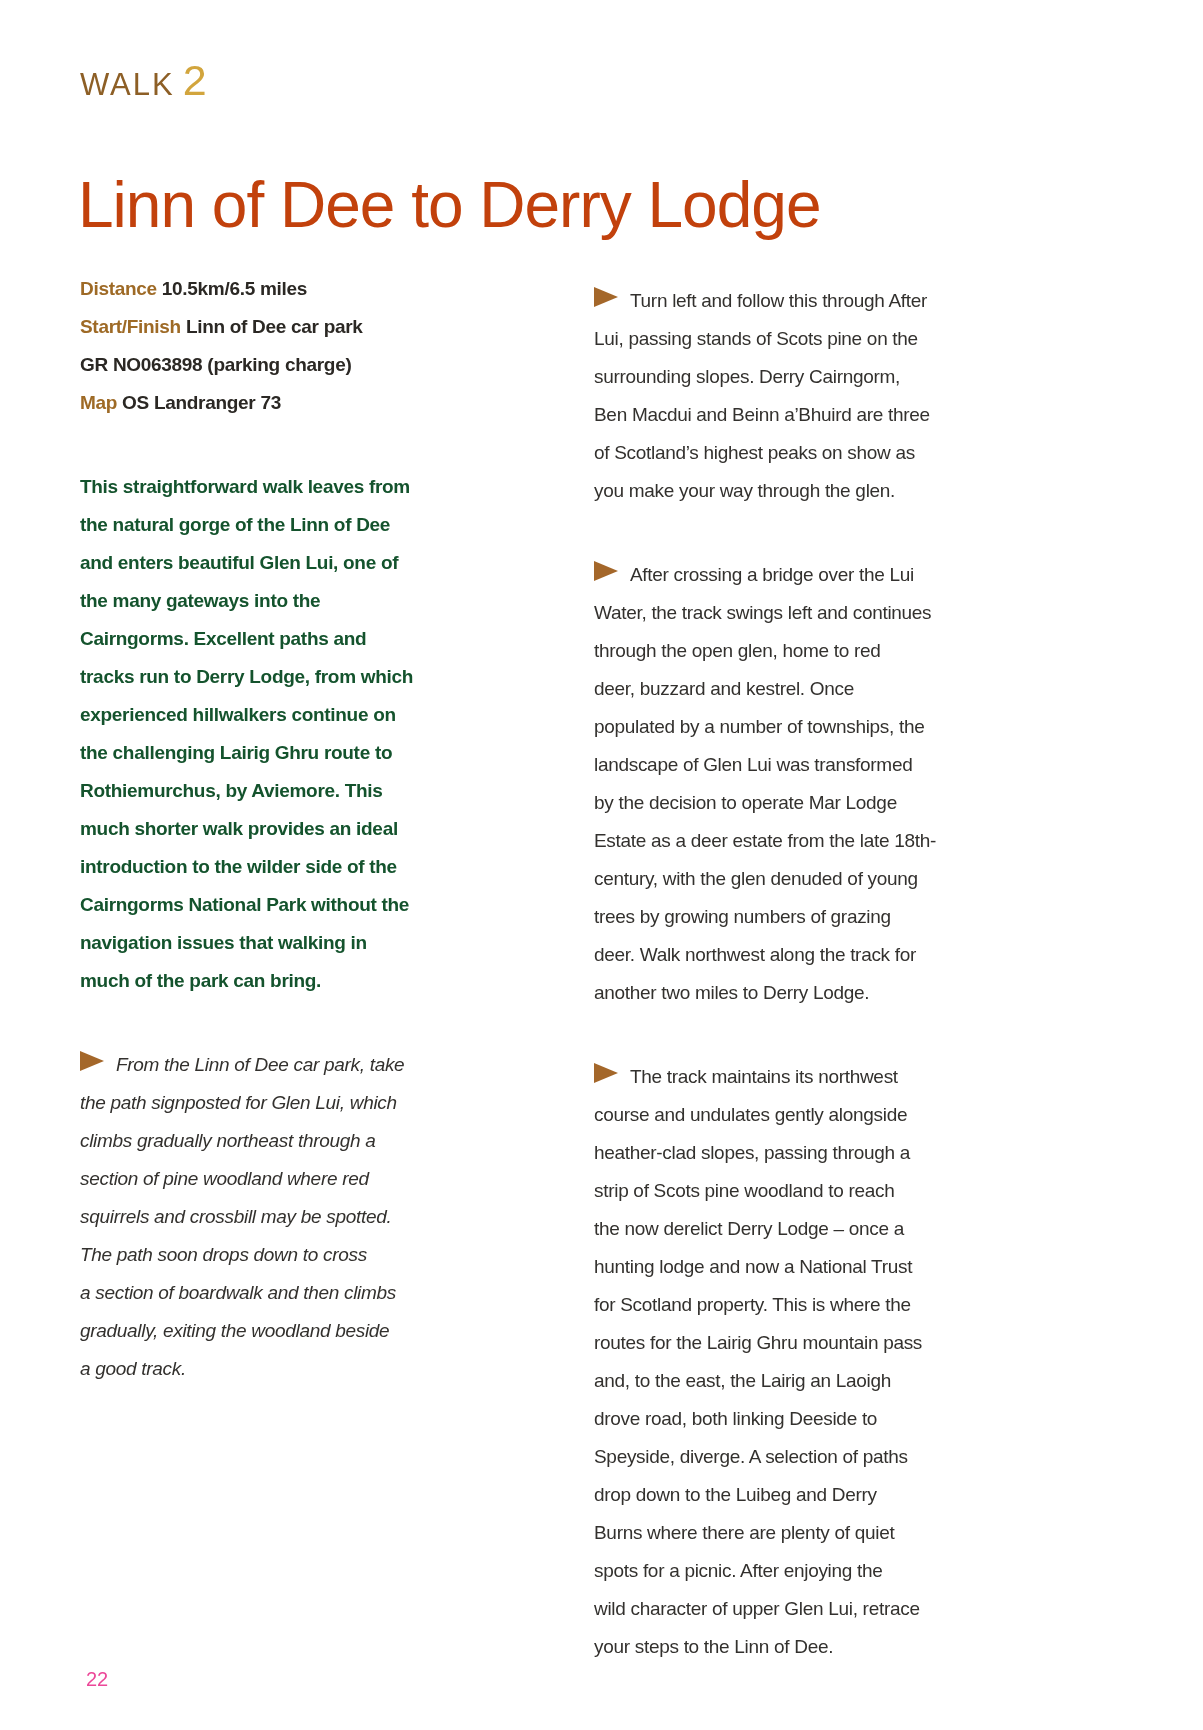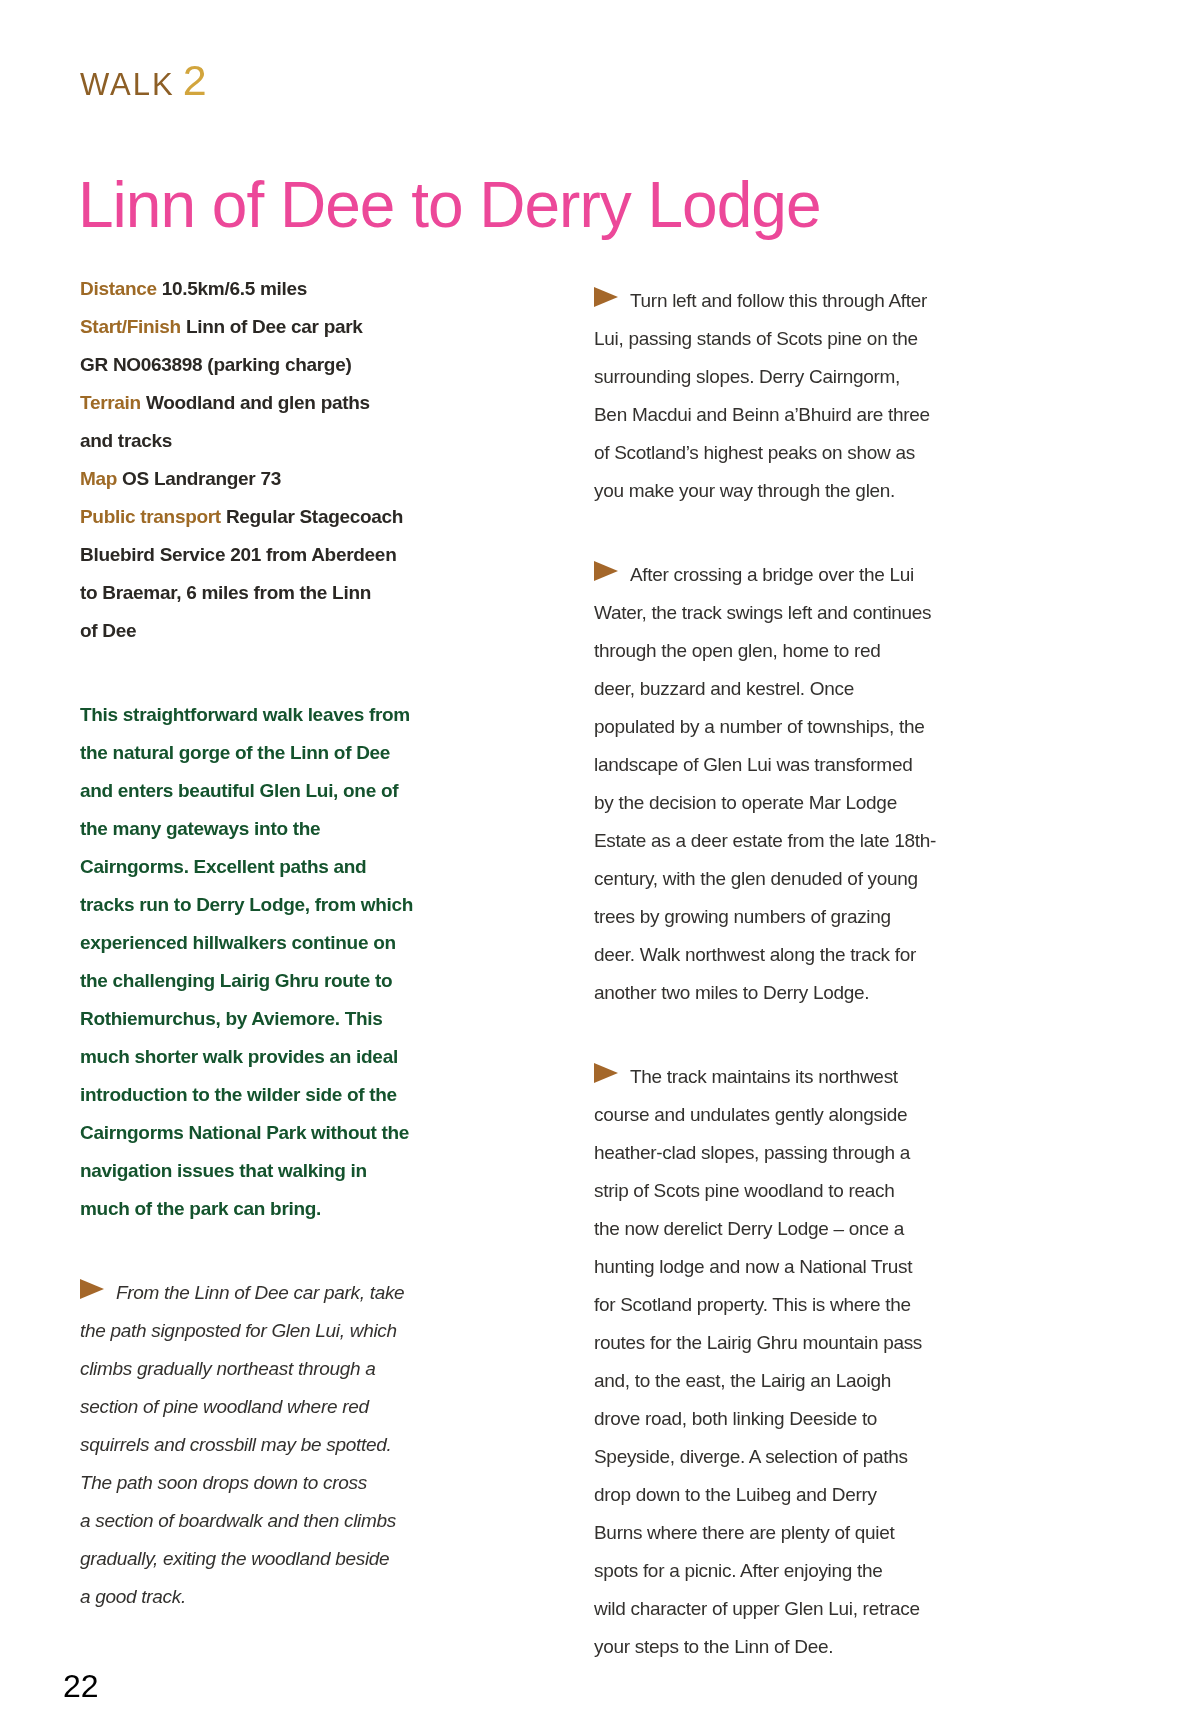--- a/index.html
+++ b/index.html
@@ -11,21 +11,21 @@
     font-family: "Liberation Sans", sans-serif;
     color: #33312e;
     overflow: hidden;
   }
   .walk-header { position: absolute; left: 80px; top: 56px; }
   .walk-word { font-size: 31px; color: #8d5f26; letter-spacing: 2px; }
   .walk-num  { font-size: 43px; color: #d2a53d; margin-left: 8px; }
   .title {
     position: absolute; left: 78px; top: 168px;
     margin: 0; font-size: 64px; font-weight: 400;
-    color: #ec4899; letter-spacing: -1px; white-space: nowrap;
+    color: #c2410c; letter-spacing: -1px; white-space: nowrap;
   }
   .columns {
     position: absolute; left: 80px; top: 270px;
     display: flex; gap: 34px;
   }
   .col { font-size: 19px; line-height: 38px; letter-spacing: -0.3px; }
   .col-left  { width: 480px; }
   .col-right { width: 492px; padding-top: 12px; }
   .info-block { font-weight: 700; color: #2b2824; }
   .info-label { color: #9e6a26; }
@@ -39,22 +39,22 @@
   .col-left .direction { margin-top: 46px; font-style: italic; }
   .dir-text { white-space: pre-line; }
   .arrow {
     display: inline-block; width: 0; height: 0;
     border-left: 24px solid #a4672a;
     border-top: 10px solid transparent;
     border-bottom: 10px solid transparent;
     margin-right: 12px;
   }
   .page-number {
-    position: absolute; left: 63px; top: 1668px;
-    font-size: 32px; color: #000000;
+    position: absolute; left: 86px; top: 1668px;
+    font-size: 20px; color: #ec4899;
   }
 </style>
 </head>
 <body>
 
 <div class="page">
 
   <div class="walk-header">
     <span class="walk-word">WALK</span><span class="walk-num">2</span>
   </div>
@@ -69,34 +69,22 @@
         <div class="info-item">
           <span class="info-label">Distance</span>
           <span class="info-value">10.5km/6.5 miles</span>
         </div>
         <div class="info-item">
           <span class="info-label">Start/Finish</span>
           <span class="info-value">Linn of Dee car park
 GR NO063898 (parking charge)</span>
         </div>
         <div class="info-item">
-          <span class="info-label">Terrain</span>
-          <span class="info-value">Woodland and glen paths
-and tracks</span>
-        </div>
-        <div class="info-item">
           <span class="info-label">Map</span>
           <span class="info-value">OS Landranger 73</span>
-        </div>
-        <div class="info-item">
-          <span class="info-label">Public transport</span>
-          <span class="info-value">Regular Stagecoach
-Bluebird Service 201 from Aberdeen
-to Braemar, 6 miles from the Linn
-of Dee</span>
         </div>
       </div>
 
       <p class="intro">This straightforward walk leaves from
 the natural gorge of the Linn of Dee
 and enters beautiful Glen Lui, one of
 the many gateways into the
 Cairngorms. Excellent paths and
 tracks run to Derry Lodge, from which
 experienced hillwalkers continue on

